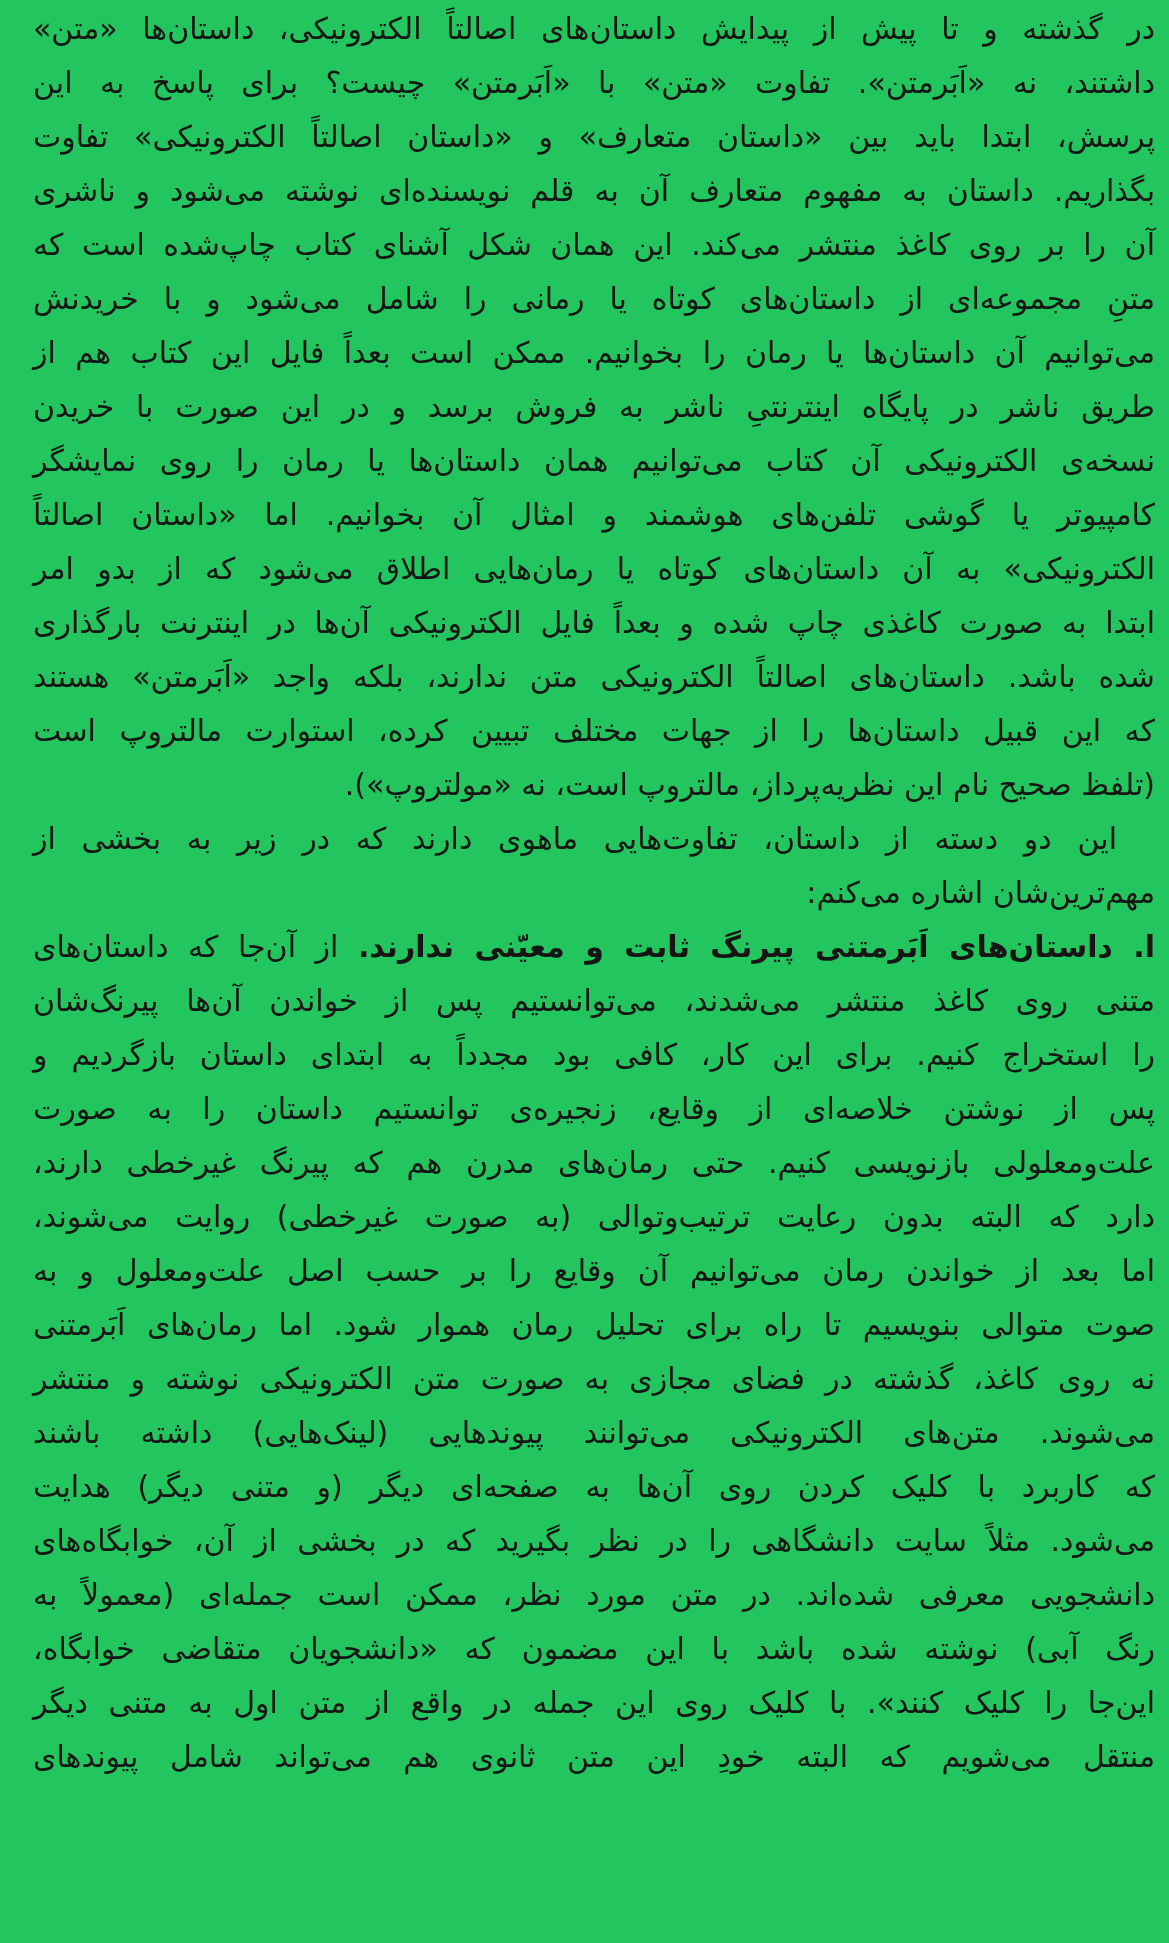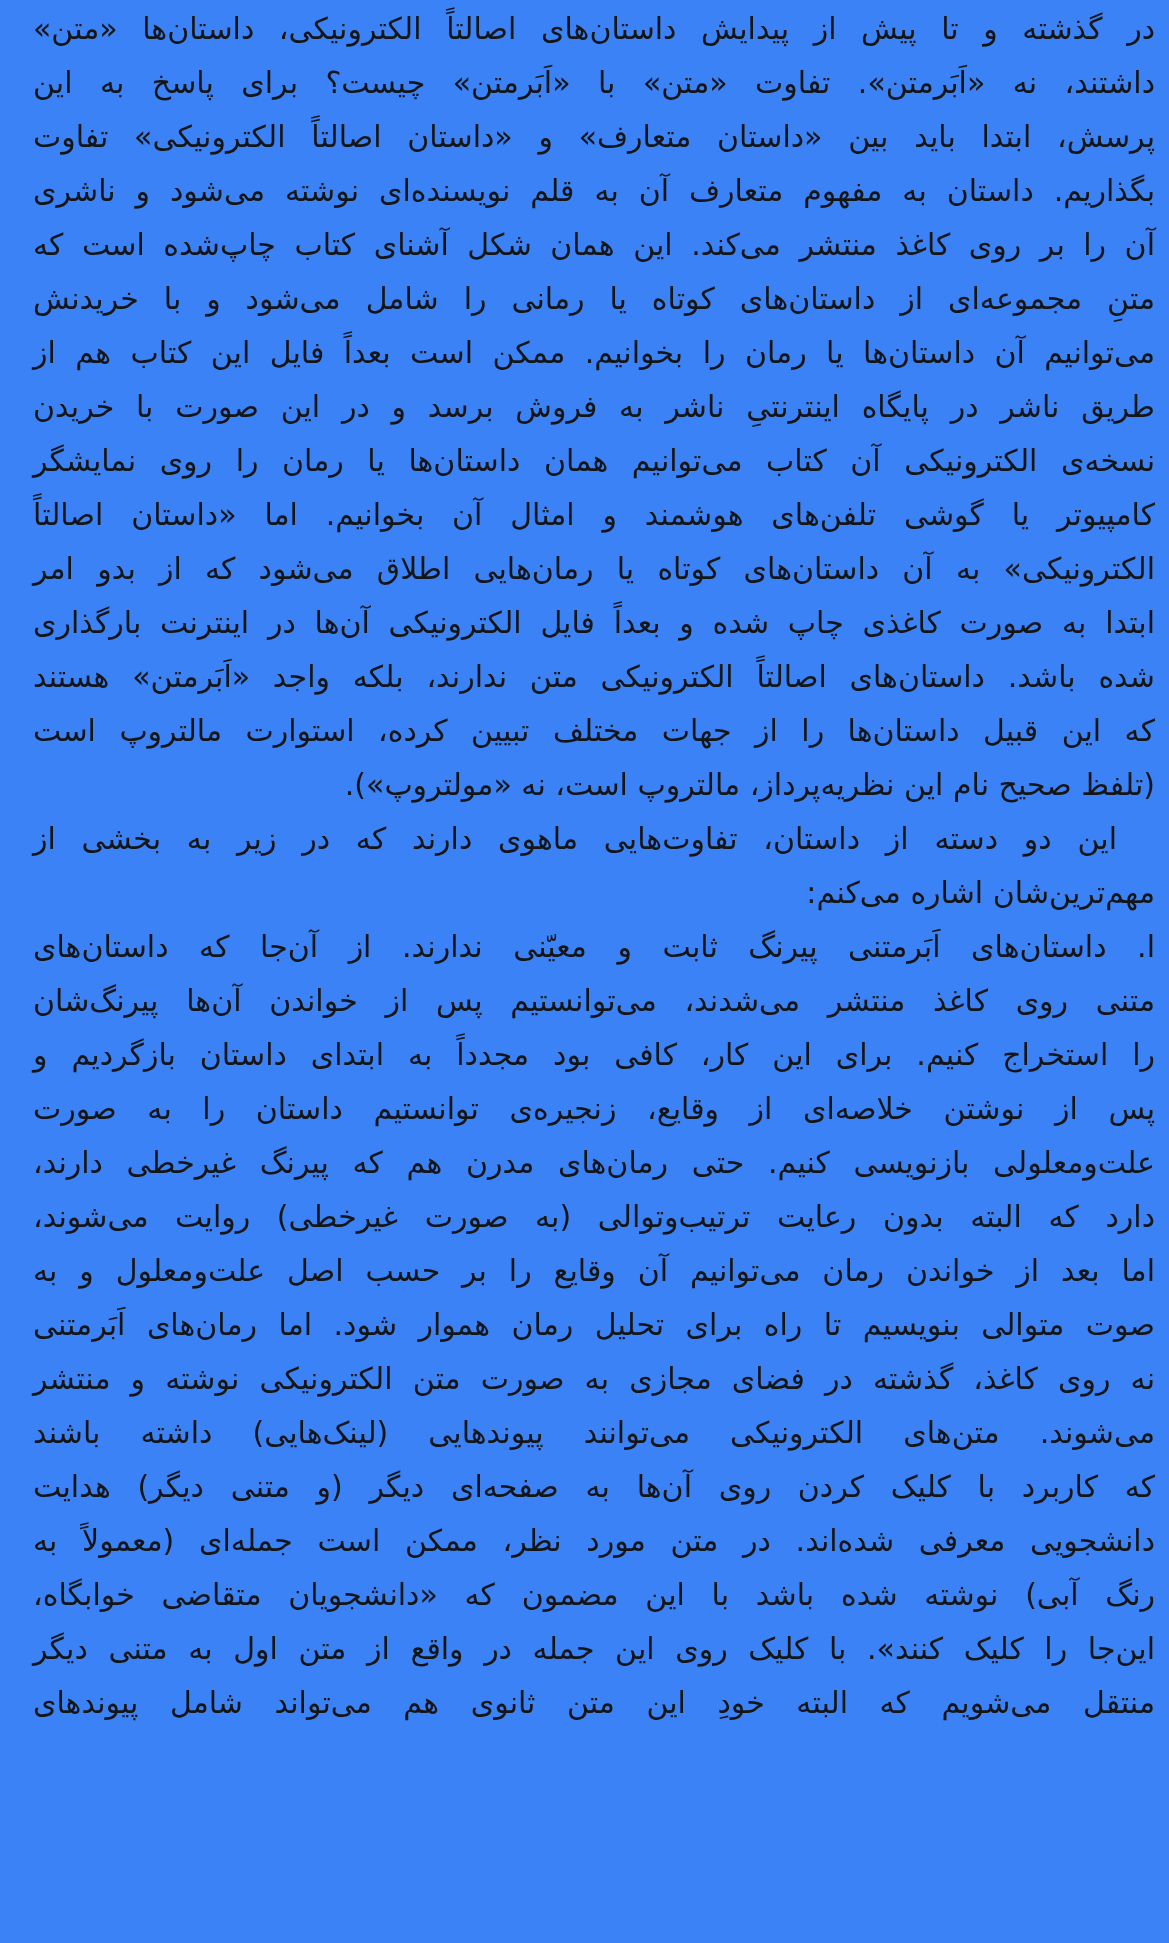--- a/index.html
+++ b/index.html
@@ -5,21 +5,21 @@
   html, body {
     margin: 0;
     padding: 0;
     background: #ffffff;
   }
   .page {
     position: relative;
     width: 1169px;
     height: 1943px;
     box-sizing: border-box;
-    background: #3b82f6;
+    background: #22c55e;
     color: #151515;
     direction: rtl;
     font-family: "DejaVu Sans", sans-serif;
     font-size: 30px;
     padding: 2px 14px 0 33px;
     overflow: hidden;
   }
   .para {
     margin: 0;
     padding: 0;
@@ -30,21 +30,21 @@
     text-align: justify;
     text-align-last: justify;
   }
   .para-end {
     text-align-last: right;
   }
   .indent {
     text-indent: 38px;
   }
   .bold {
-    font-weight: normal;
+    font-weight: bold;
   }
 </style>
 </head>
 <body>
 
 <div class="page" dir="rtl" lang="fa">
 
   <div class="para">
     <div class="line">در گذشته و تا پیش از پیدایش داستان‌های اصالتاً الکترونیکی، داستان‌ها «متن»</div>
     <div class="line">داشتند، نه «اَبَرمتن». تفاوت «متن» با «اَبَرمتن» چیست؟ برای پاسخ به این</div>
@@ -76,19 +76,20 @@
     <div class="line">متنی روی کاغذ منتشر می‌شدند، می‌توانستیم پس از خواندن آن‌ها پیرنگ‌شان</div>
     <div class="line">را استخراج کنیم. برای این کار، کافی بود مجدداً به ابتدای داستان بازگردیم و</div>
     <div class="line">پس از نوشتن خلاصه‌ای از وقایع، زنجیره‌ی توانستیم داستان را به صورت</div>
     <div class="line">علت‌ومعلولی بازنویسی کنیم. حتی رمان‌های مدرن هم که پیرنگ غیرخطی دارند،</div>
     <div class="line">دارد که البته بدون رعایت ترتیب‌وتوالی (به صورت غیرخطی) روایت می‌شوند،</div>
     <div class="line">اما بعد از خواندن رمان می‌توانیم آن وقایع را بر حسب اصل علت‌ومعلول و به</div>
     <div class="line">صوت متوالی بنویسیم تا راه برای تحلیل رمان هموار شود. اما رمان‌های اَبَرمتنی</div>
     <div class="line">نه روی کاغذ، گذشته در فضای مجازی به صورت متن الکترونیکی نوشته و منتشر</div>
     <div class="line">می‌شوند. متن‌های الکترونیکی می‌توانند پیوندهایی (لینک‌هایی) داشته باشند</div>
     <div class="line">که کاربرد با کلیک کردن روی آن‌ها به صفحه‌ای دیگر (و متنی دیگر) هدایت</div>
+    <div class="line">می‌شود. مثلاً سایت دانشگاهی را در نظر بگیرید که در بخشی از آن، خوابگاه‌های</div>
     <div class="line">دانشجویی معرفی شده‌اند. در متن مورد نظر، ممکن است جمله‌ای (معمولاً به</div>
     <div class="line">رنگ آبی) نوشته شده باشد با این مضمون که «دانشجویان متقاضی خوابگاه،</div>
     <div class="line">این‌جا را کلیک کنند». با کلیک روی این جمله در واقع از متن اول به متنی دیگر</div>
     <div class="line">منتقل می‌شویم که البته خودِ این متن ثانوی هم می‌تواند شامل پیوندهای</div>
   </div>
 
 </div>
 
 </body></html>

